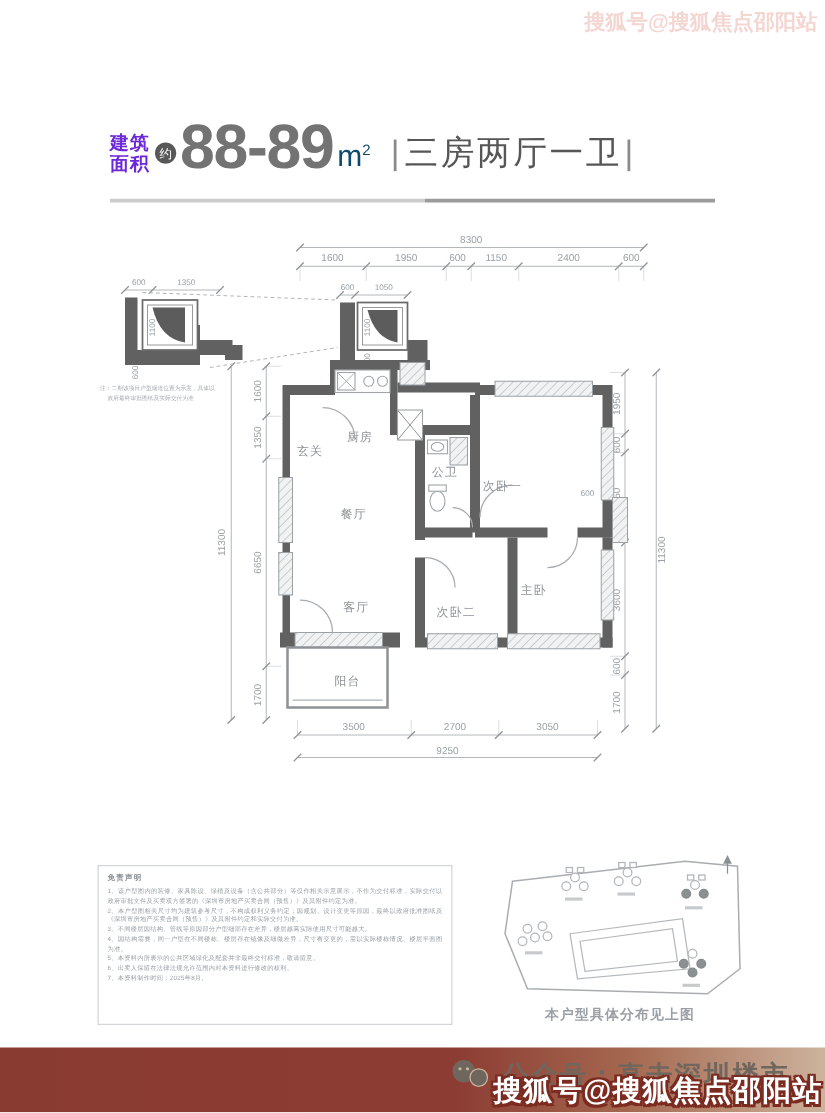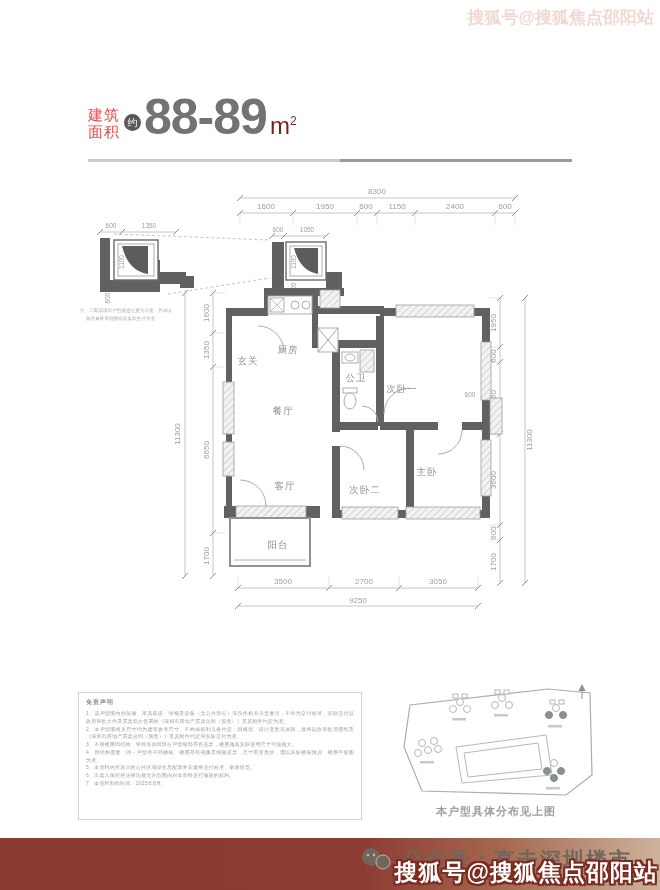--- a/index.html
+++ b/index.html
@@ -1,24 +1,24 @@
 <!DOCTYPE html>
 <html><head>
 <meta charset="utf-8">
 <style>
   html,body{margin:0;padding:0;background:#fff;}
   #page{position:relative;width:660px;height:890px;background:#fff;overflow:hidden;
         font-family:"Liberation Sans",sans-serif;}
   
   #hdr{position:absolute;left:88px;top:92px;display:flex;align-items:flex-start;}
-  .hdr-pre{font-size:15px;font-weight:normal;color:#ef4444;line-height:1.15;letter-spacing:1px;margin-top:14px;}
+  .hdr-pre{font-size:15px;font-weight:bold;color:#6d28d9;line-height:1.15;letter-spacing:1px;margin-top:14px;}
   .hdr-badge{width:17px;height:17px;border-radius:50%;background:#585858;color:#fff;font-size:10px;
              display:flex;align-items:center;justify-content:center;margin:22px 3px 0 4px;}
   .hdr-val{font-size:50px;font-weight:600;color:#737373;letter-spacing:-1px;line-height:1.0;}
-  .hdr-unit{font-size:24px;color:#7f1d1d;margin-top:20px;margin-left:3px;text-align:center;}
+  .hdr-unit{font-size:24px;color:#0c4a6e;margin-top:20px;margin-left:3px;text-align:center;}
   .hdr-unit sup{font-size:12px;}
   .hdr-layout{font-size:27px;color:#565656;margin:12px 0 0 14px;letter-spacing:2px;font-weight:400;}
   .hdr-layout .bar{font-weight:200;color:#8a8a8a;padding:0 2px;}
   #hdr-line{position:absolute;left:88px;top:159px;width:484px;height:3px;
             background:linear-gradient(90deg,#cccccc 0 52%,#9b9b9b 52%);}
   
   #wm-top{position:absolute;top:6px;right:6px;font-size:17px;font-weight:bold;color:#eab5ae;opacity:.55;}
   
   #plan{position:absolute;left:80px;top:176px;}
   svg text{font-family:"Liberation Sans",sans-serif;fill:#9aa0a5;}
@@ -60,20 +60,21 @@
   <div id="wm-top">搜狐号@搜狐焦点邵阳站</div>
 
   <div id="hdr">
     <div class="hdr-pre">
       <div>建筑</div>
       <div>面积</div>
     </div>
     <div class="hdr-badge">约</div>
     <div class="hdr-val">88-89</div>
     <div class="hdr-unit"><span>m</span><sup>2</sup></div>
+    <div class="hdr-layout"><span class="bar">|</span><span>三房两厅一卫</span><span class="bar">|</span></div>
   </div>
   <div id="hdr-line"></div>
 
   <svg id="plan" width="465" height="460" viewBox="0 0 465 460">
     <defs>
       <pattern id="h" width="5" height="5" patternUnits="userSpaceOnUse" patternTransform="rotate(45)">
         <rect width="5" height="5" fill="#f1f2f3"></rect>
         <line x1="0" y1="0" x2="0" y2="5" stroke="#bcc1c5" stroke-width="1.2"></line>
       </pattern>
     </defs>

